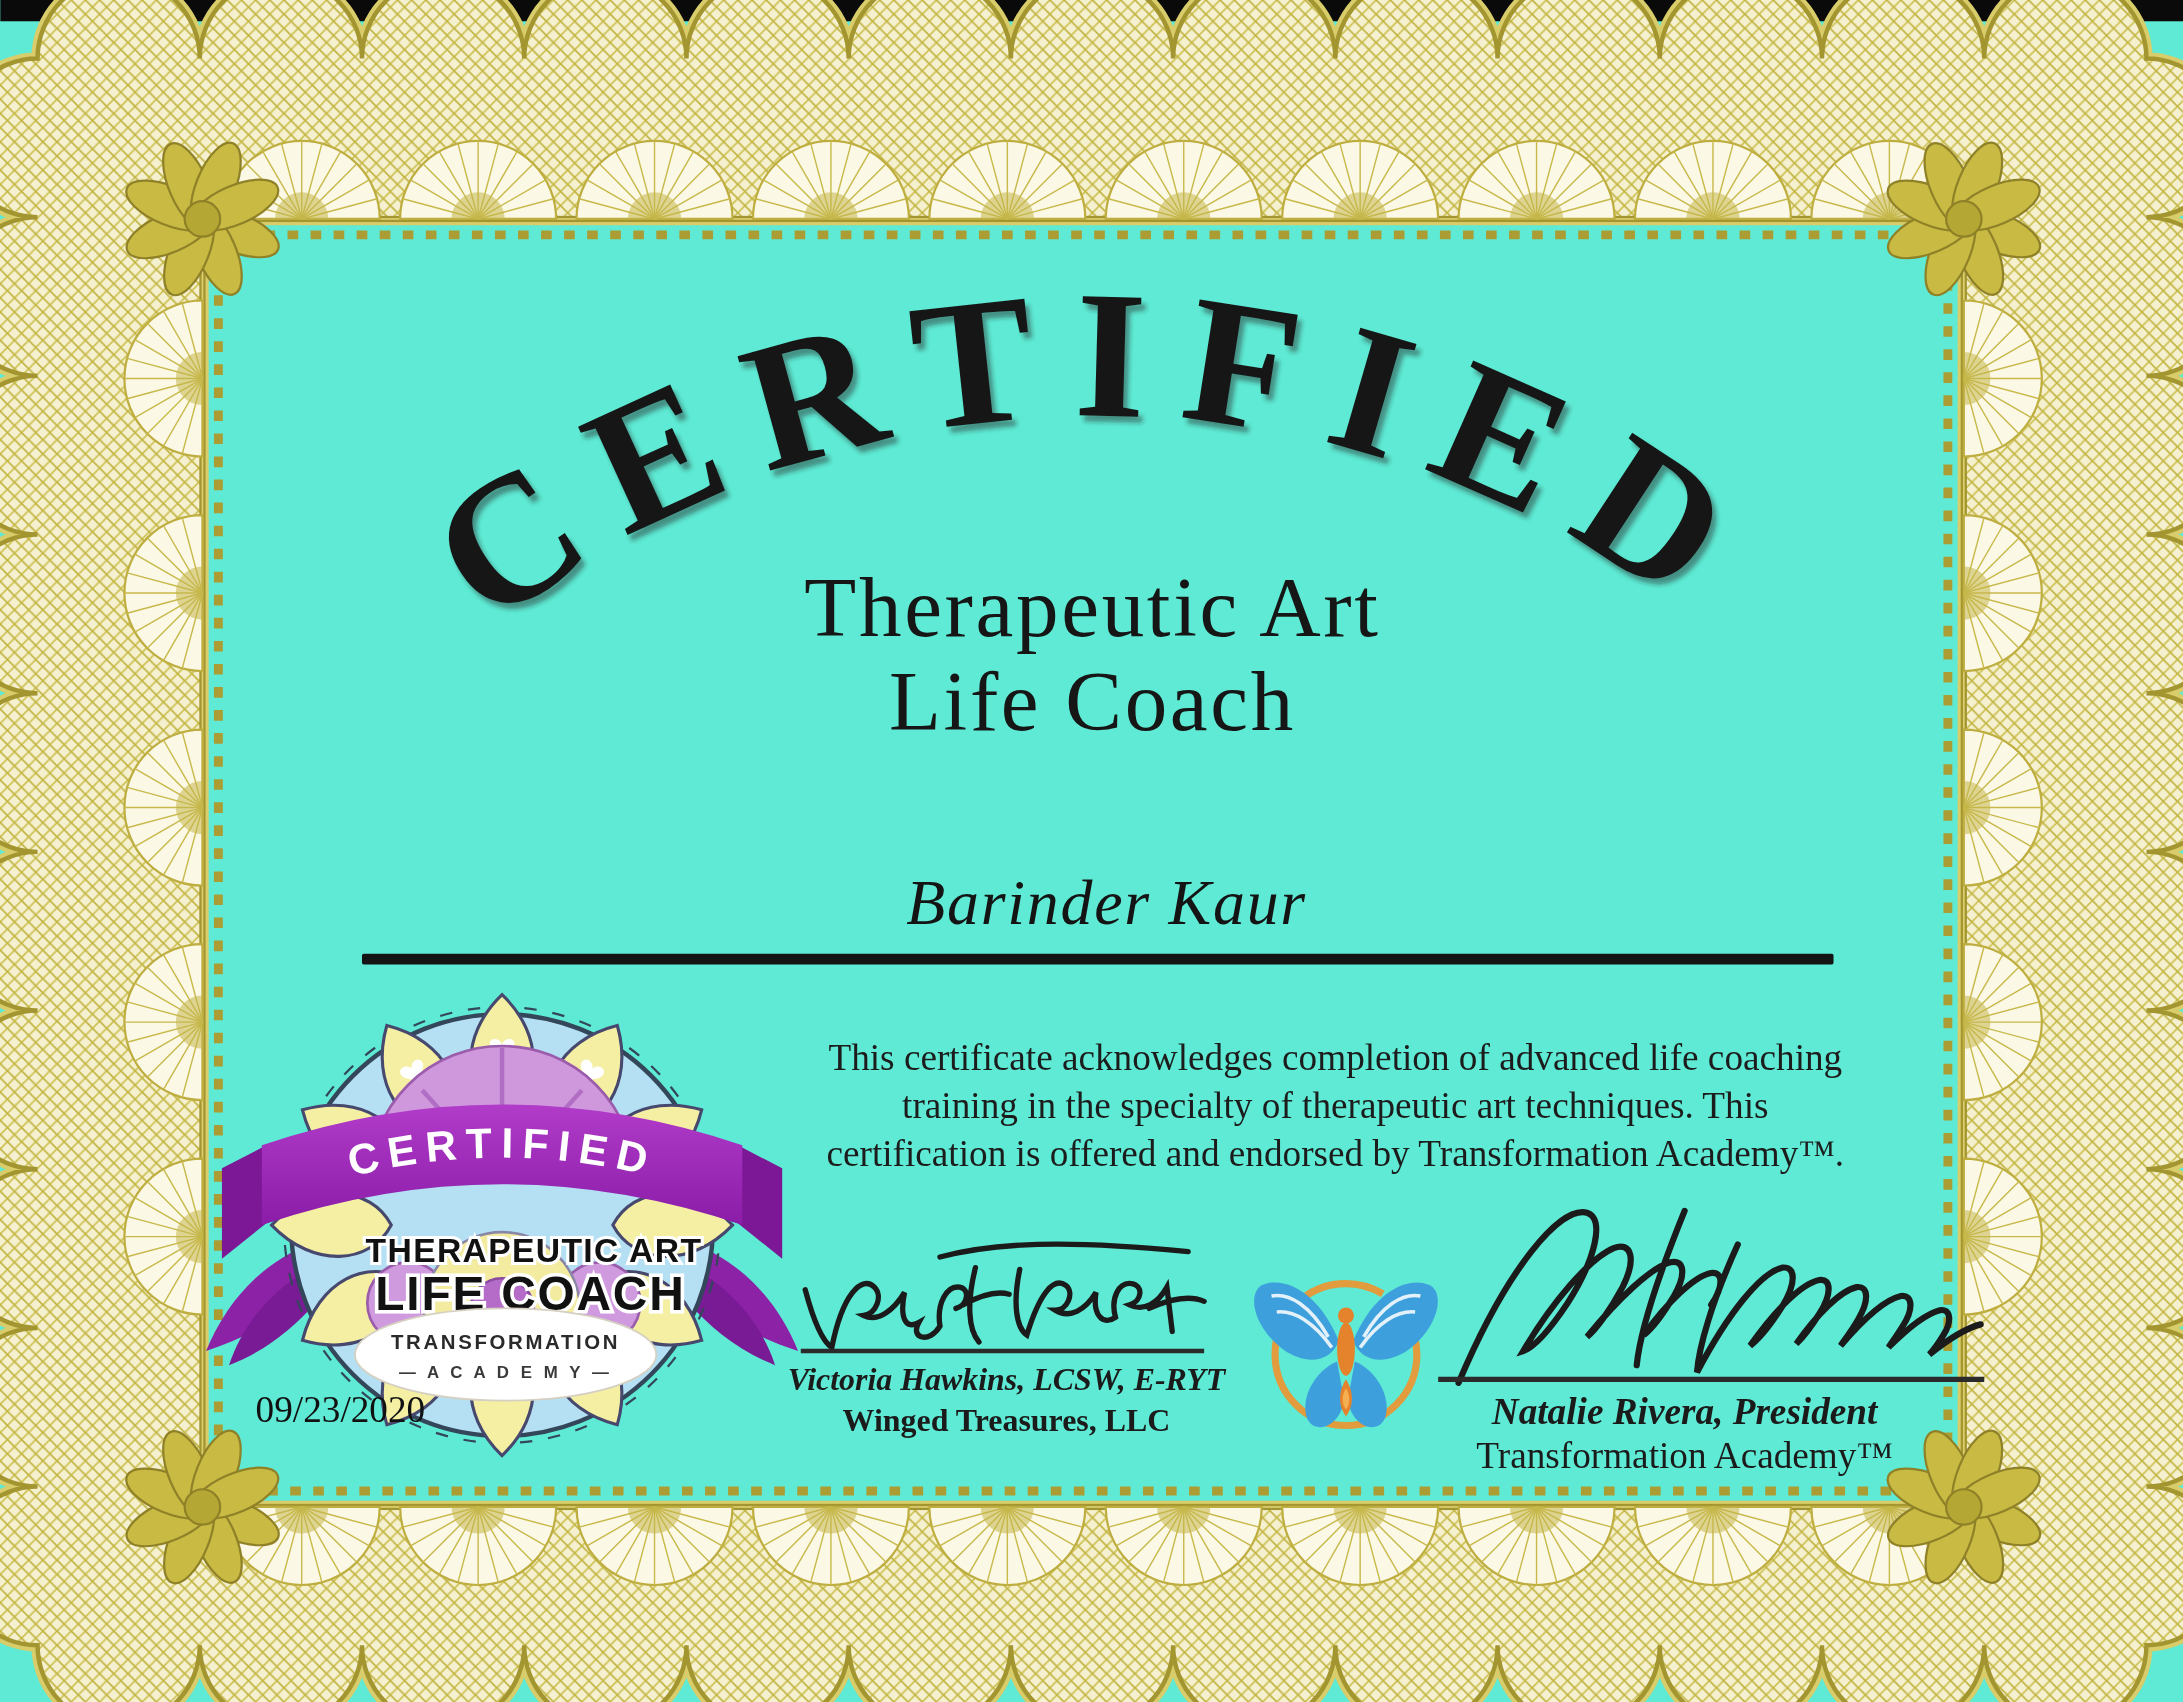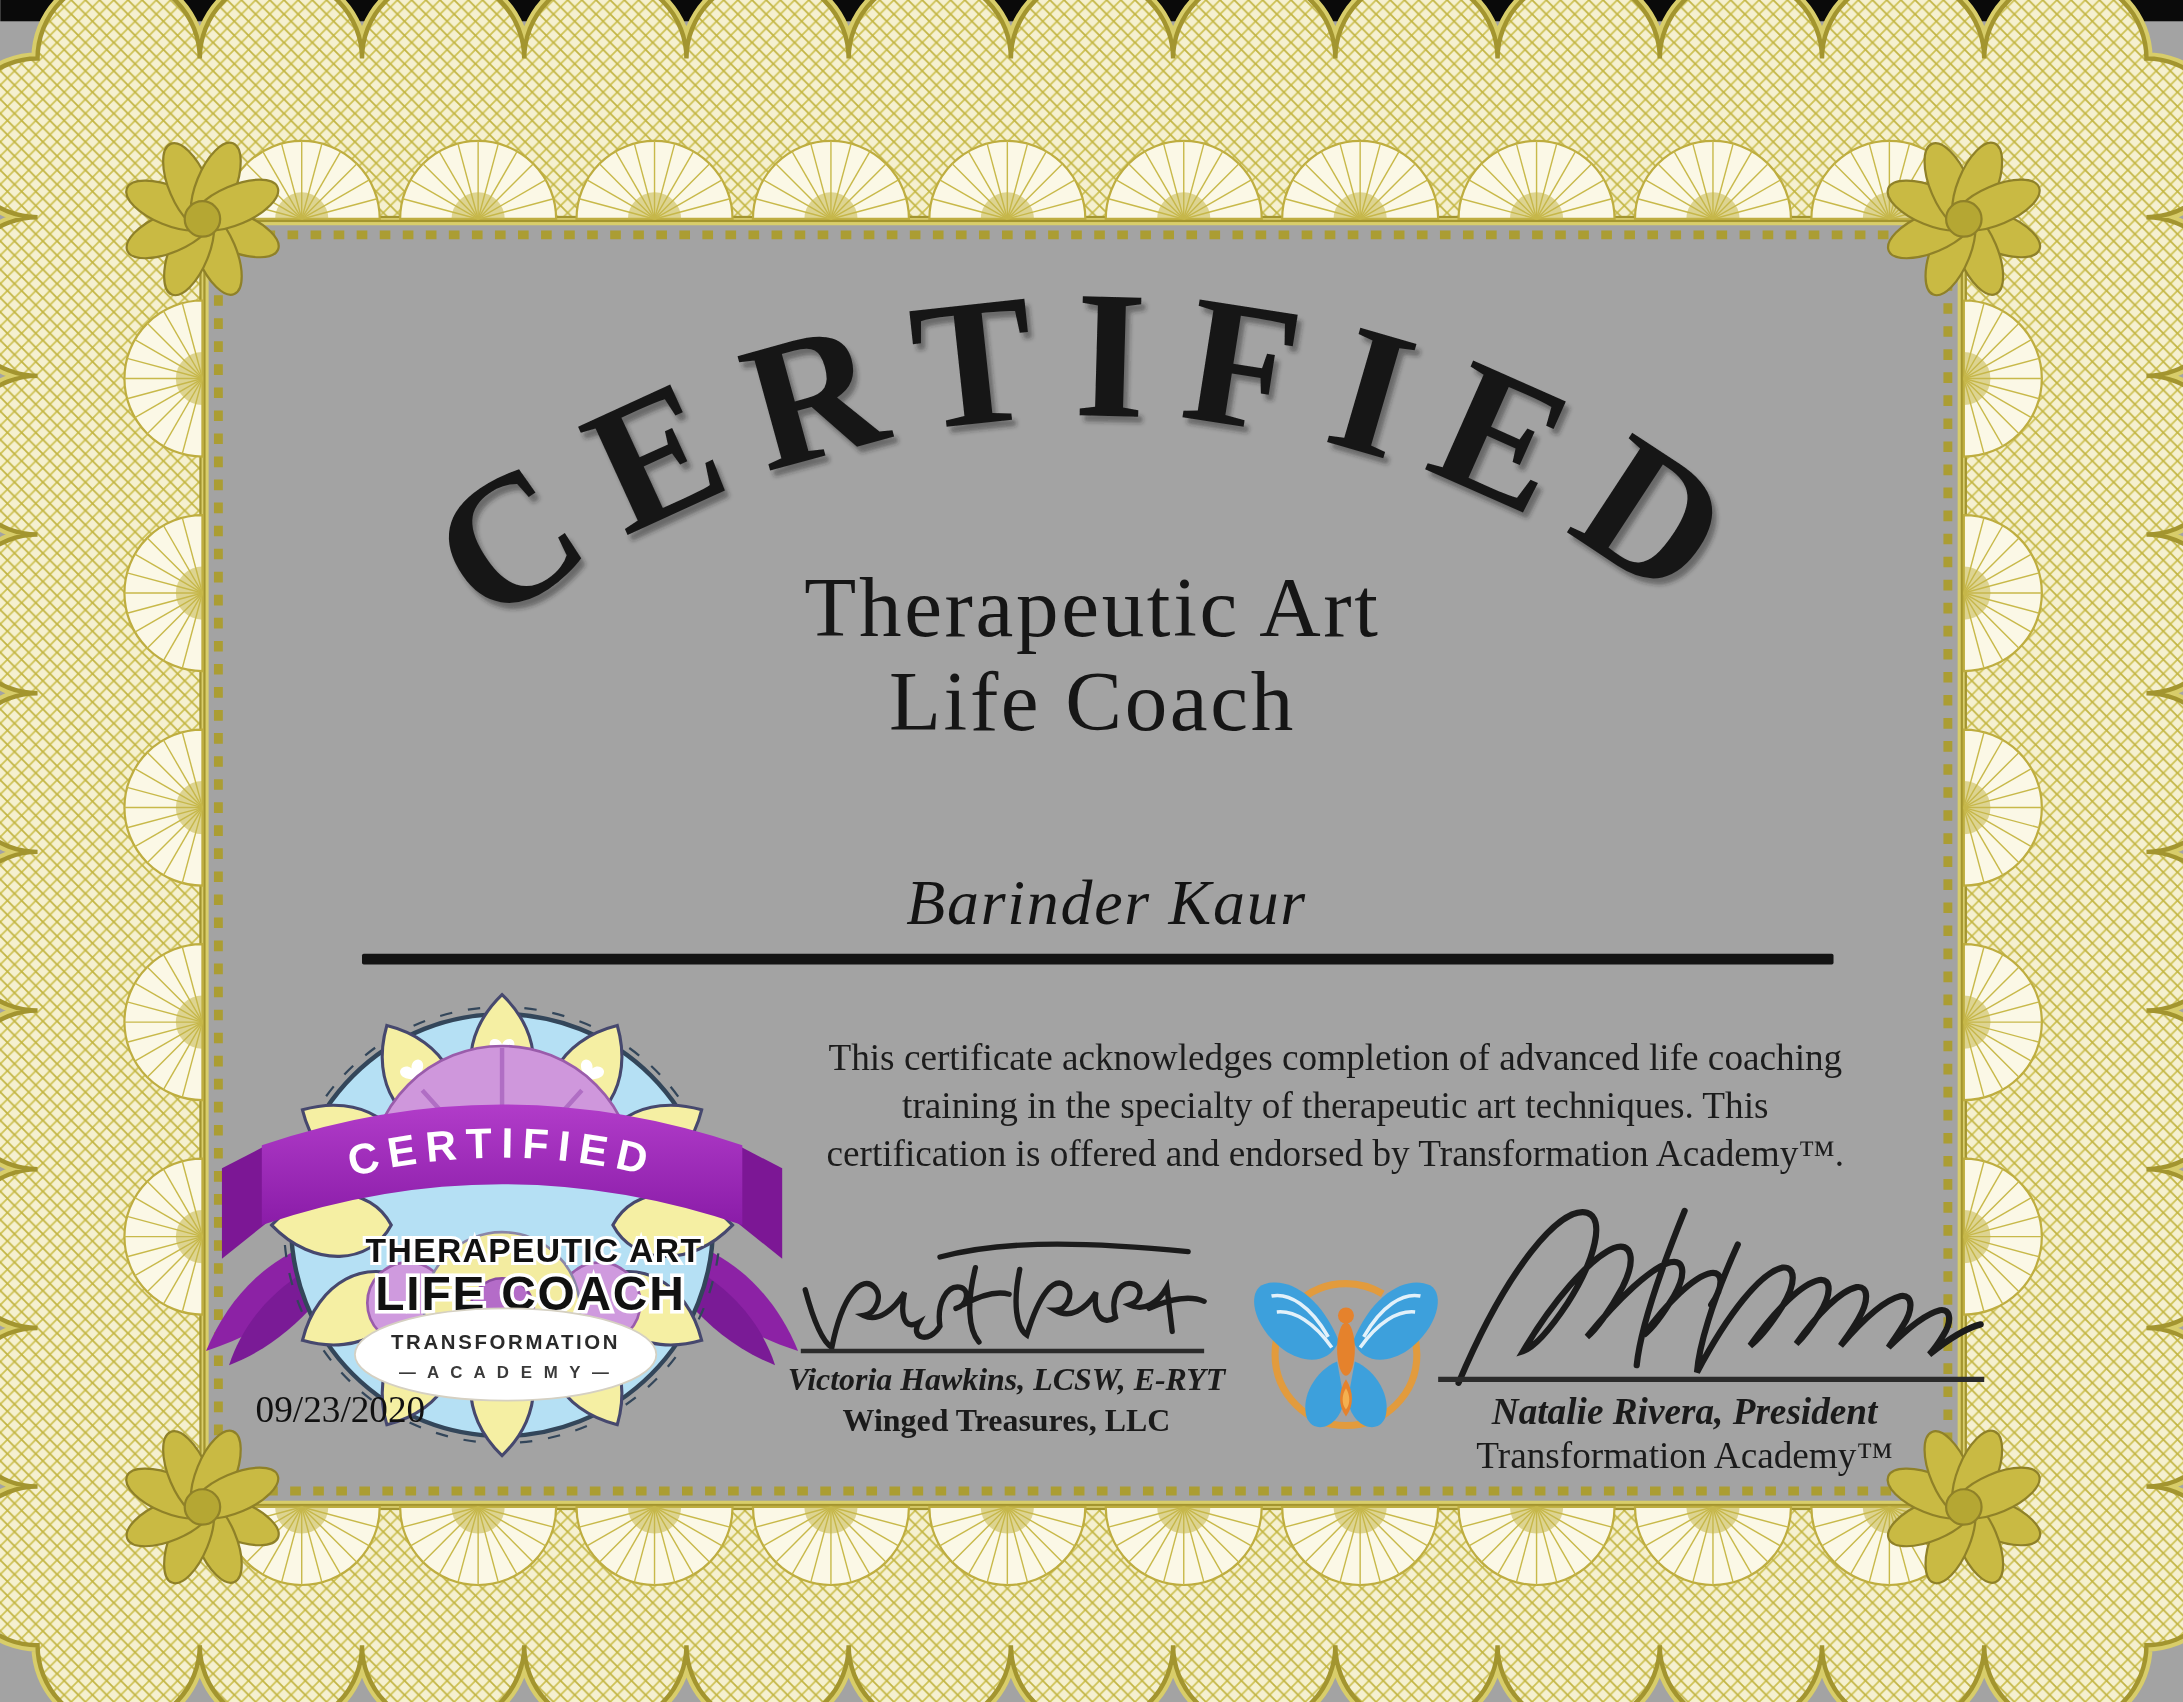--- a/index.html
+++ b/index.html
@@ -1,16 +1,16 @@
 <!DOCTYPE html>
 <html style="font-size:14px"><head>
 <meta charset="utf-8">
 <style>
   body{margin:0;background:#dcdcdc;}
-  .stage{position:relative;width:2184px;height:1702px;background:#a3a3a3;overflow:hidden;}
+  .stage{position:relative;width:2184px;height:1702px;background:#5eead4;overflow:hidden;}
   .stage > svg{position:absolute;left:0;top:0;display:block;}
   .serif{font-family:"Liberation Serif", serif;}
   .sans{font-family:"Liberation Sans", sans-serif;}
 </style>
 </head>
 <body>
 
 <div class="stage">
 <svg id="cert-svg" width="2184" height="1702" viewBox="0 0 2463 1920" xmlns="http://www.w3.org/2000/svg">
   <defs>

